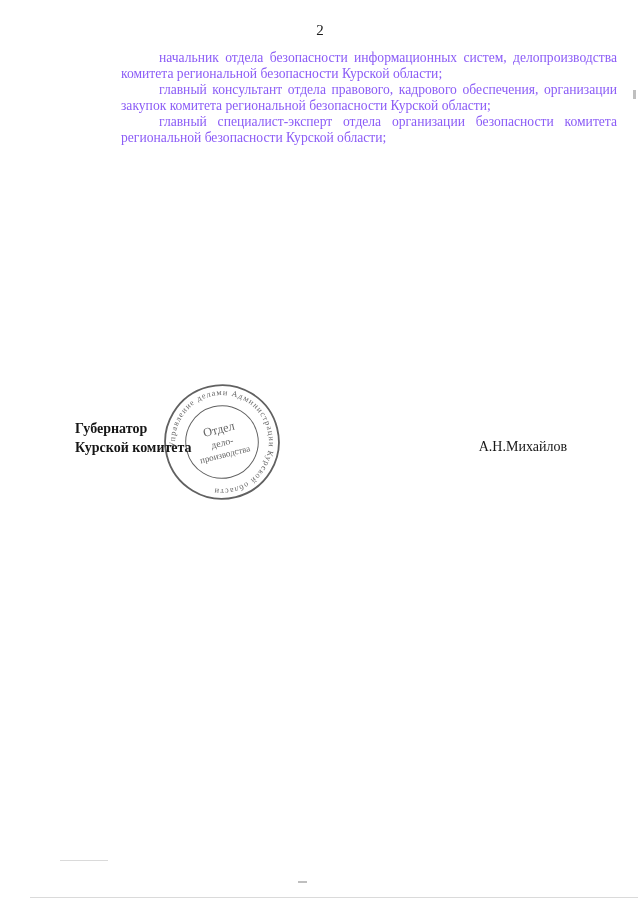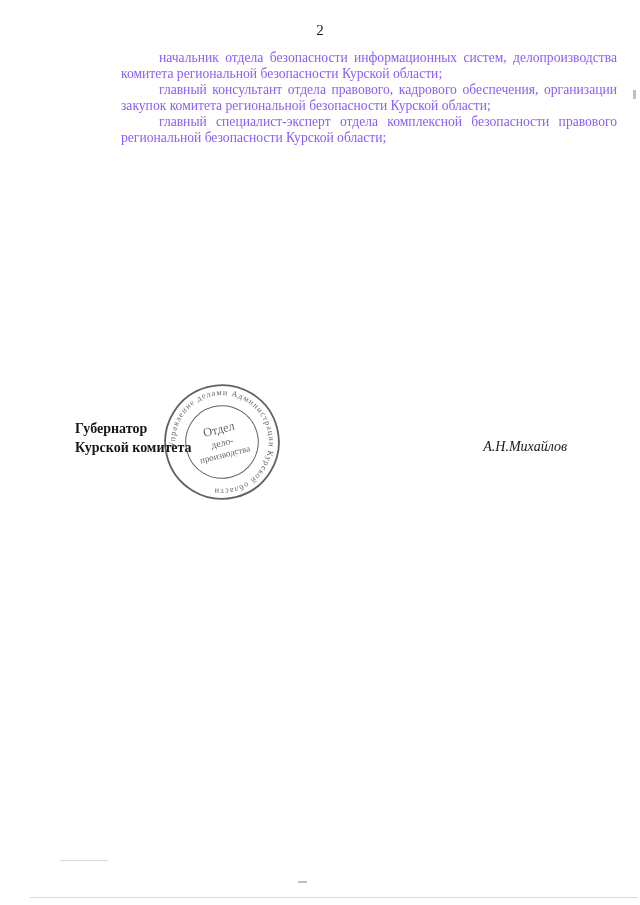--- a/index.html
+++ b/index.html
@@ -55,21 +55,20 @@
     position: absolute;
     left: 0;
     top: 0;
     font-weight: bold;
   }
   .sig-name {
     position: absolute;
     right: 4px;
     top: 18px;
     text-align: right;
-    font-style: italic;
   }
   .stamp {
     position: absolute;
     left: 152px;
     top: 372px;
     width: 140px;
     height: 140px;
     transform: rotate(-14deg);
     opacity: 0.82;
     pointer-events: none;
@@ -85,21 +84,21 @@
 </head>
 <body>
 
 <div class="page">
 
   <div class="page-number">2</div>
 
   <div class="text-block">
     <p>начальник отдела безопасности информационных систем, делопроизводства комитета региональной безопасности Курской области;</p>
     <p>главный консультант отдела правового, кадрового обеспечения, организации закупок комитета региональной безопасности Курской области;</p>
-    <p>главный специалист-эксперт отдела комплексной безопасности правового региональной безопасности Курской области;</p>
+    <p>главный специалист-эксперт отдела организации безопасности комитета региональной безопасности Курской области;</p>
   </div>
 
   <div class="signature">
     <div class="sig-left">
       <div>Губернатор</div>
       <div>Курской комитета</div>
     </div>
     <div class="sig-name">А.Н.Михайлов</div>
   </div>
 

